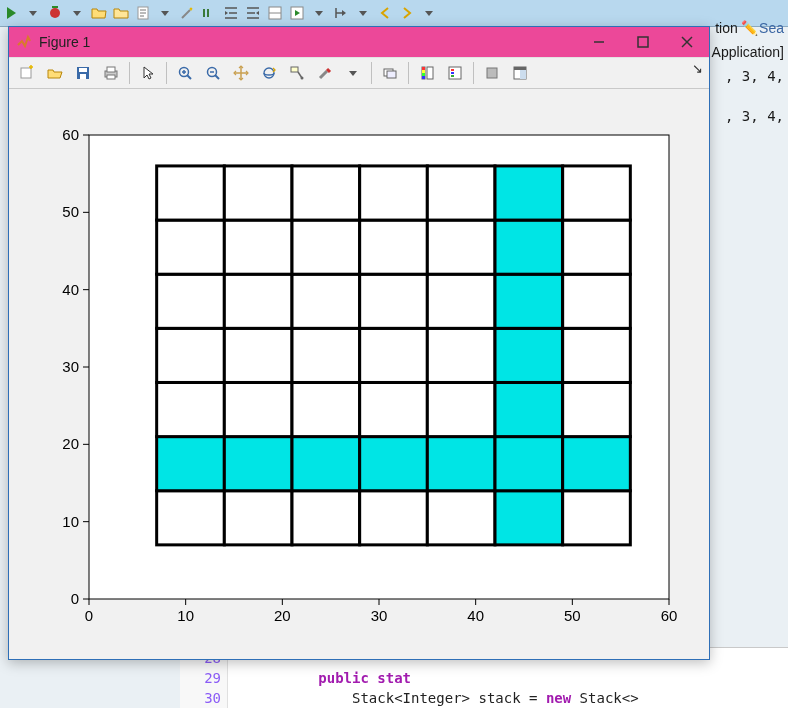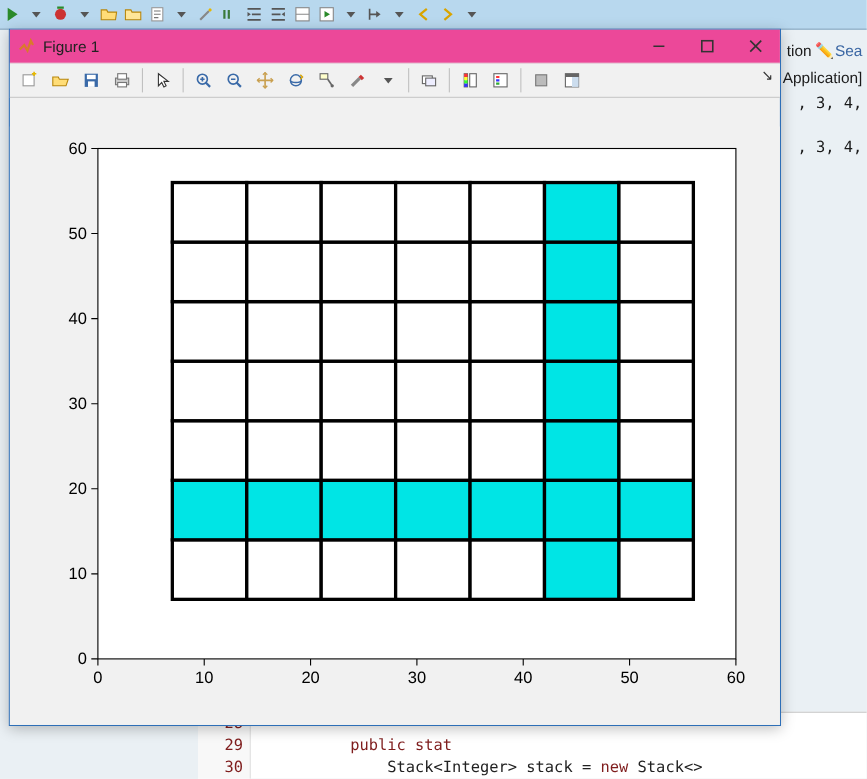--- a/index.html
+++ b/index.html
@@ -1,44 +1,44 @@
 <!DOCTYPE html>
 <html><head>
 <meta charset="utf-8">
 <style>
   html,body{margin:0;padding:0;font-family:"Segoe UI",Arial,sans-serif;font-size:13px;background:#eaf0f4;color:#222;overflow:hidden}
   .root{position:relative;width:788px;height:708px}
   
   .ide-top{position:absolute;left:0;top:0;right:0;height:26px;background:#b8d8ee;border-bottom:1px solid #8aa8bf;display:flex;align-items:center}
   .ide-btn{width:18px;height:18px;margin:0 2px;display:inline-flex;align-items:center;justify-content:center}
-  .ide-right{position:absolute;right:4px;top:30px;color:#1a1a1a;font-size:14px}
+  .ide-right{position:absolute;right:4px;top:12px;color:#1a1a1a;font-size:14px}
   .ide-right .row{text-align:right;margin:8px 0}
   .ide-right .lbl{color:#3a66a3}
   
   .figwin{position:absolute;left:8px;top:26px;width:700px;height:632px;background:#f1f1f1;border:1px solid #2e6fb7;box-shadow:0 3px 12px rgba(0,0,0,.25)}
   .titlebar{height:30px;background:#ec4899;display:flex;align-items:center;border-bottom:1px solid #e3e3e3}
   .appicon{width:18px;height:18px;margin:0 6px;display:inline-flex;align-items:center;justify-content:center}
   .title{flex:0 0 auto;font-size:14px}
   .titlespacer{flex:1}
   .winbtn{width:44px;height:30px;display:flex;align-items:center;justify-content:center;color:#333}
   .menubar{height:26px;background:#f1f1f1;display:flex;align-items:center;padding:0 4px;border-bottom:1px solid #d9d9d9}
   .menu{padding:2px 9px;border-radius:2px}
   .menu u{text-decoration:underline}
   .roll{position:absolute;right:6px;top:34px;font-size:13px;color:#333}
   .toolbar{height:30px;background:#f1f1f1;display:flex;align-items:center;padding:0 4px;border-bottom:1px solid #c9c9c9}
   .tbtn{width:22px;height:22px;margin:0 2px;display:inline-flex;align-items:center;justify-content:center;border:1px solid transparent;border-radius:2px}
   .sep{width:1px;height:22px;background:#c0c0c0;margin:0 4px}
   .plot{position:absolute;left:0;right:0;top:88px;bottom:0;background:#f1f1f1}
   svg{display:block}
   
   .codearea{position:absolute;left:180px;bottom:0;right:0;height:60px;background:#fff;border-top:1px solid #c9c9c9;font-family:Consolas,monospace;font-size:14px}
-  .gutter{position:absolute;left:0;top:0;bottom:0;width:48px;background:#f8f8f8;border-right:1px solid #e0e0e0;color:#7f1d1d;text-align:right;padding-right:6px;box-sizing:border-box}
+  .gutter{position:absolute;left:0;top:0;bottom:0;width:48px;background:#f8f8f8;border-right:1px solid #e0e0e0;color:#8b5cf6;text-align:right;padding-right:6px;box-sizing:border-box}
   .codelines{position:absolute;left:54px;right:0;top:0;bottom:0}
   .codeline{height:20px;line-height:20px;white-space:pre}
-  .kw{color:#7f1d1d;font-weight:normal}
+  .kw{color:#a21caf;font-weight:bold}
   .scrollbtn{position:absolute;top:-18px;left:180px;width:18px;height:18px;border:1px solid #b0b0b0;background:#f4f4f4;display:flex;align-items:center;justify-content:center;font-size:11px;color:#666}
 </style>
 </head>
 <body>
 
 <div class="root">
 
   <div class="ide-top" id="ide-toolbar">
       <span class="ide-btn">
         <svg width="16" height="16" viewBox="0 0 16 16">

